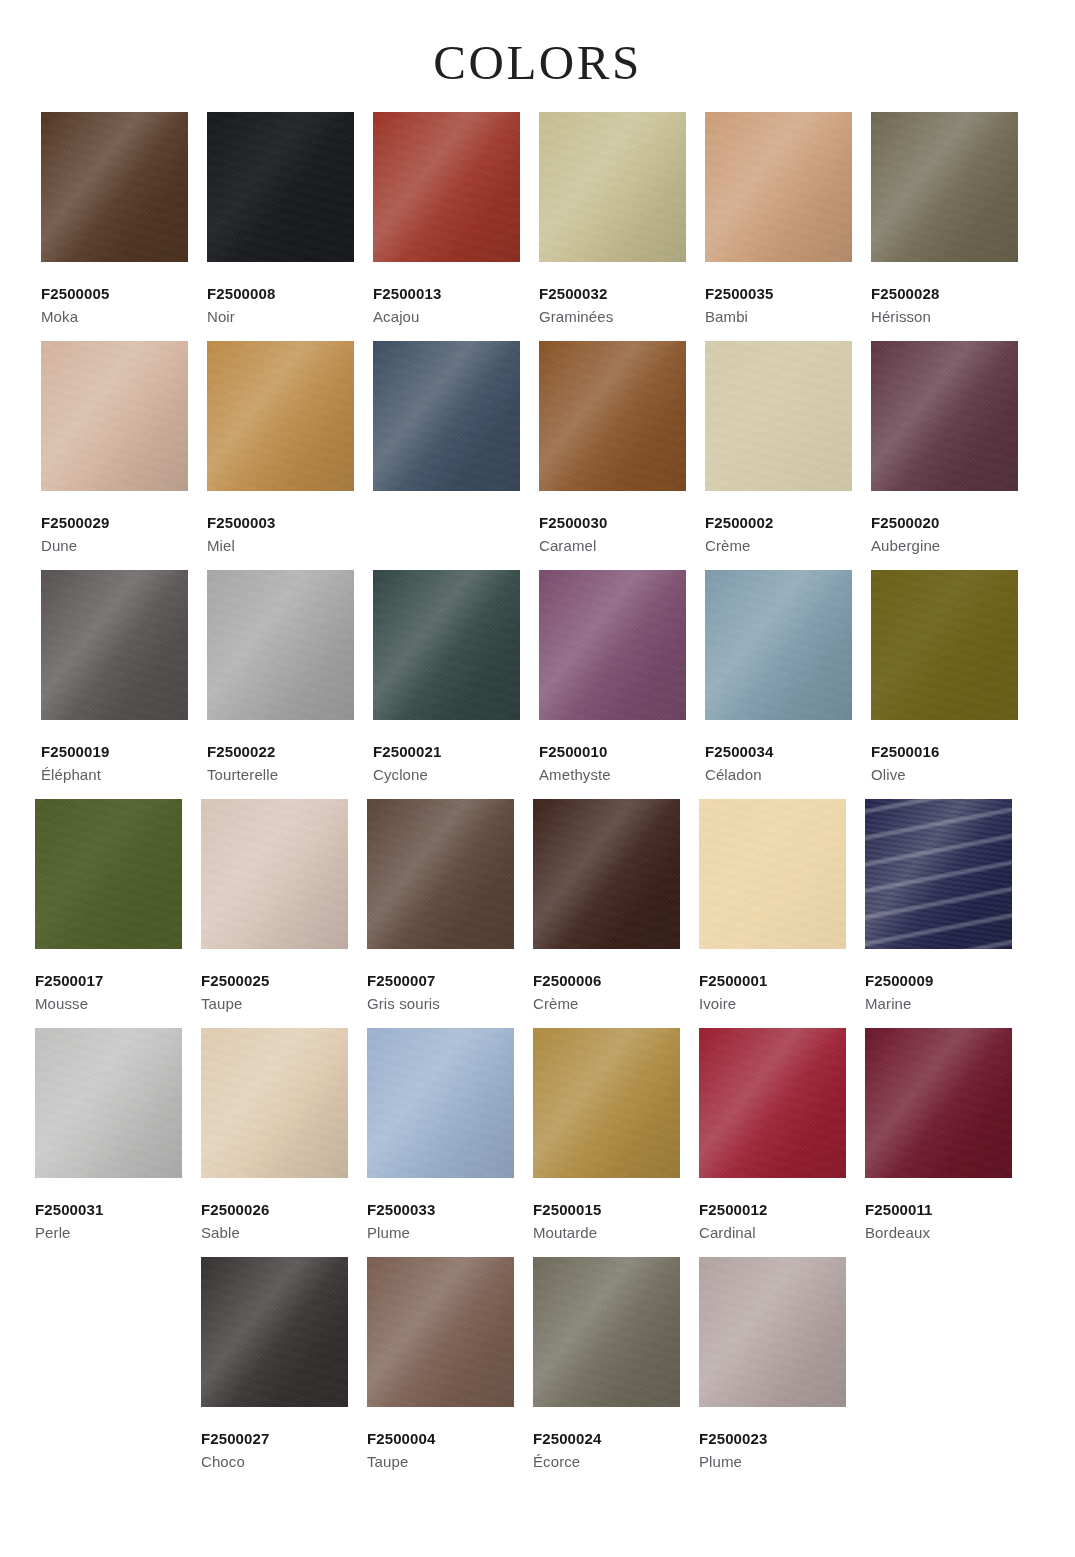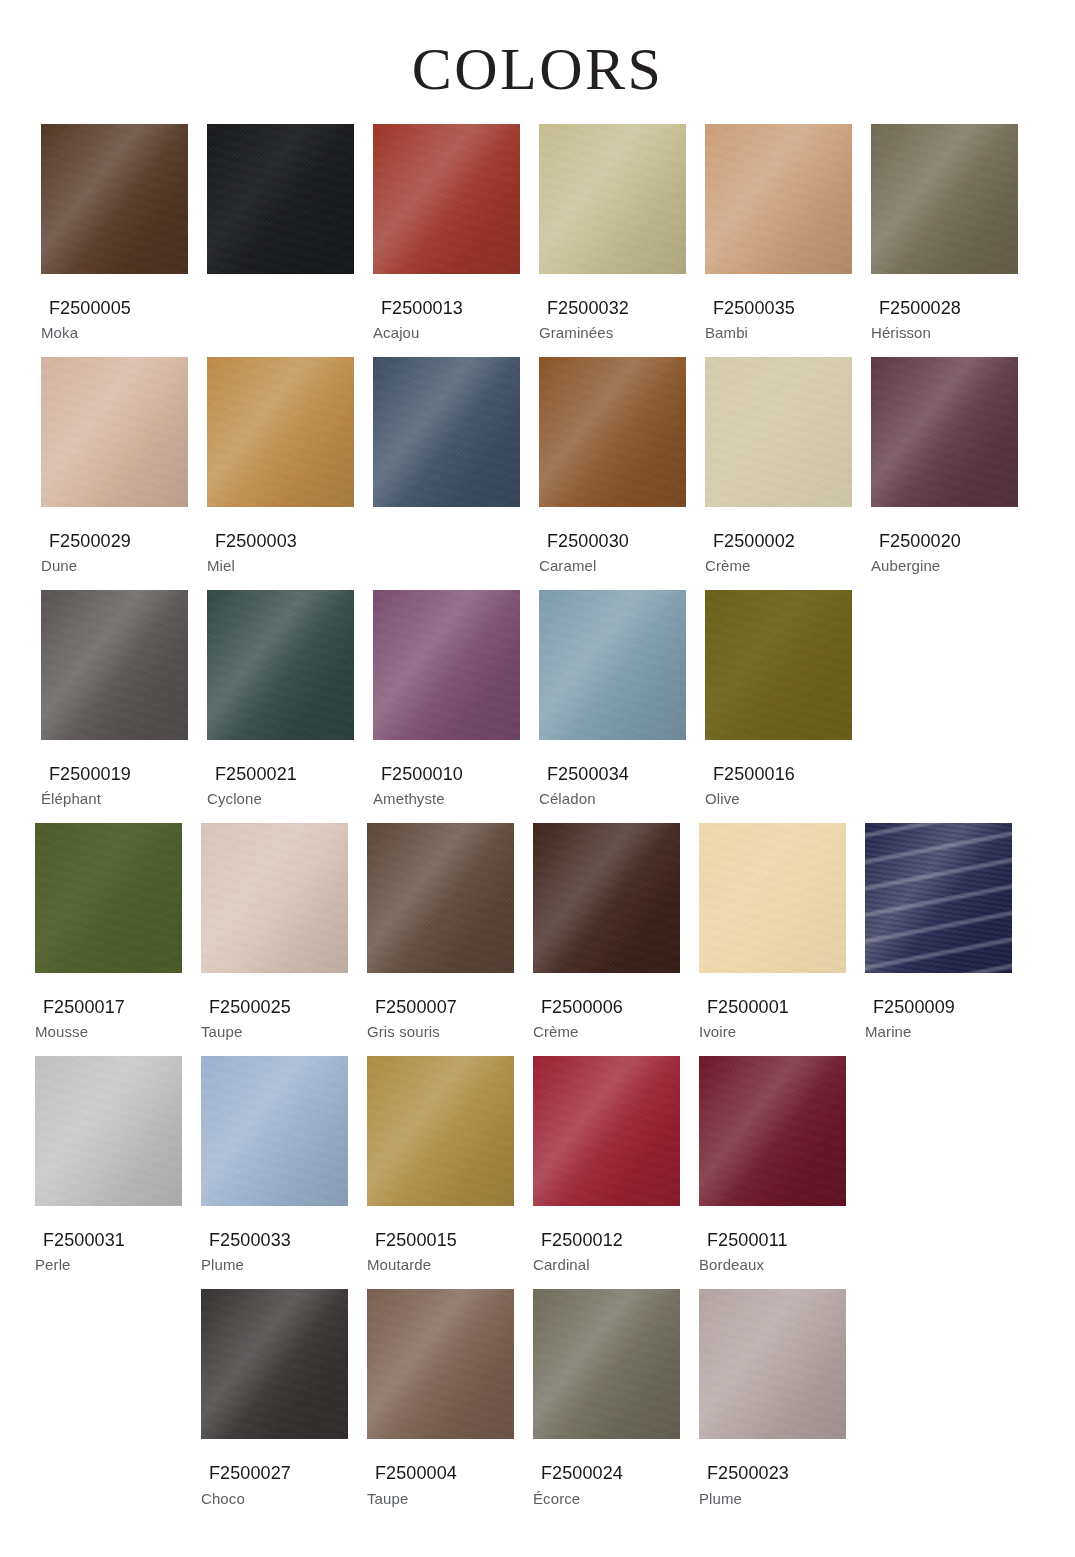--- a/index.html
+++ b/index.html
@@ -22,21 +22,21 @@
 
   
   .title-wrap {
     width: 100%;
     text-align: center;
     padding-top: 36px;
     padding-bottom: 22px;
   }
   .page-title {
     font-family: "Liberation Serif", "DejaVu Serif", serif;
-    font-size: 60px;
+    font-size: 49px;
     font-weight: 400;
     letter-spacing: 2.5px;
     color: #231f20;
     line-height: 1.1;
   }
 
   
   .grid {
     padding: 0 38px 0 41px;
   }
@@ -96,27 +96,26 @@
         rgba(255,255,255,.00) 16px, rgba(255,255,255,.00) 26px),
       repeating-linear-gradient(8deg, rgba(0,0,0,.10) 0px, rgba(0,0,0,.10) 2px, rgba(255,255,255,.04) 2px, rgba(255,255,255,.04) 5px);
   }
   
   .chip.matte::before { opacity: .30; }
 
   .labels {
     padding-top: 22px;
   }
   .code {
-    font-size: 18px;
-    font-weight: 400;
+    font-size: 15px;
+    font-weight: 700;
     color: #17181a;
     letter-spacing: .1px;
     line-height: 1.35;
     white-space: nowrap;
-    margin-left: 8px;
   }
   .name {
     font-size: 15px;
     font-weight: 400;
     color: #5b5f63;
     letter-spacing: .1px;
     line-height: 1.45;
     padding-top: 2px;
     white-space: nowrap;
   }
@@ -134,20 +133,24 @@
       <div class="swatch-row">
         <div class="cell">
           <div class="chip" style="background-color: rgb(82, 52, 33);"></div>
           <div class="labels">
             <div class="code">F2500005</div>
             <div class="name">Moka</div>
           </div>
         </div>
         <div class="cell">
           <div class="chip matte" style="background-color: rgb(21, 23, 26);"></div>
+          <div class="labels">
+            <div class="code">F2500008</div>
+            <div class="name">Noir</div>
+          </div>
         </div>
         <div class="cell">
           <div class="chip" style="background-color: rgb(158, 50, 37);"></div>
           <div class="labels">
             <div class="code">F2500013</div>
             <div class="name">Acajou</div>
           </div>
         </div>
         <div class="cell">
           <div class="chip" style="background-color: rgb(200, 192, 145);"></div>
@@ -213,20 +216,27 @@
       </div>
       <div class="swatch-row">
         <div class="cell">
           <div class="chip" style="background-color: rgb(86, 81, 80);"></div>
           <div class="labels">
             <div class="code">F2500019</div>
             <div class="name">Éléphant</div>
           </div>
         </div>
         <div class="cell">
+          <div class="chip" style="background-color: rgb(169, 167, 169);"></div>
+          <div class="labels">
+            <div class="code">F2500022</div>
+            <div class="name">Tourterelle</div>
+          </div>
+        </div>
+        <div class="cell">
           <div class="chip" style="background-color: rgb(47, 69, 67);"></div>
           <div class="labels">
             <div class="code">F2500021</div>
             <div class="name">Cyclone</div>
           </div>
         </div>
         <div class="cell">
           <div class="chip" style="background-color: rgb(122, 74, 109);"></div>
           <div class="labels">
             <div class="code">F2500010</div>
@@ -294,20 +304,27 @@
       </div>
       <div class="swatch-row shift-left">
         <div class="cell">
           <div class="chip" style="background-color: rgb(195, 196, 194);"></div>
           <div class="labels">
             <div class="code">F2500031</div>
             <div class="name">Perle</div>
           </div>
         </div>
         <div class="cell">
+          <div class="chip" style="background-color: rgb(228, 207, 179);"></div>
+          <div class="labels">
+            <div class="code">F2500026</div>
+            <div class="name">Sable</div>
+          </div>
+        </div>
+        <div class="cell">
           <div class="chip" style="background-color: rgb(157, 180, 210);"></div>
           <div class="labels">
             <div class="code">F2500033</div>
             <div class="name">Plume</div>
           </div>
         </div>
         <div class="cell">
           <div class="chip" style="background-color: rgb(176, 140, 62);"></div>
           <div class="labels">
             <div class="code">F2500015</div>

